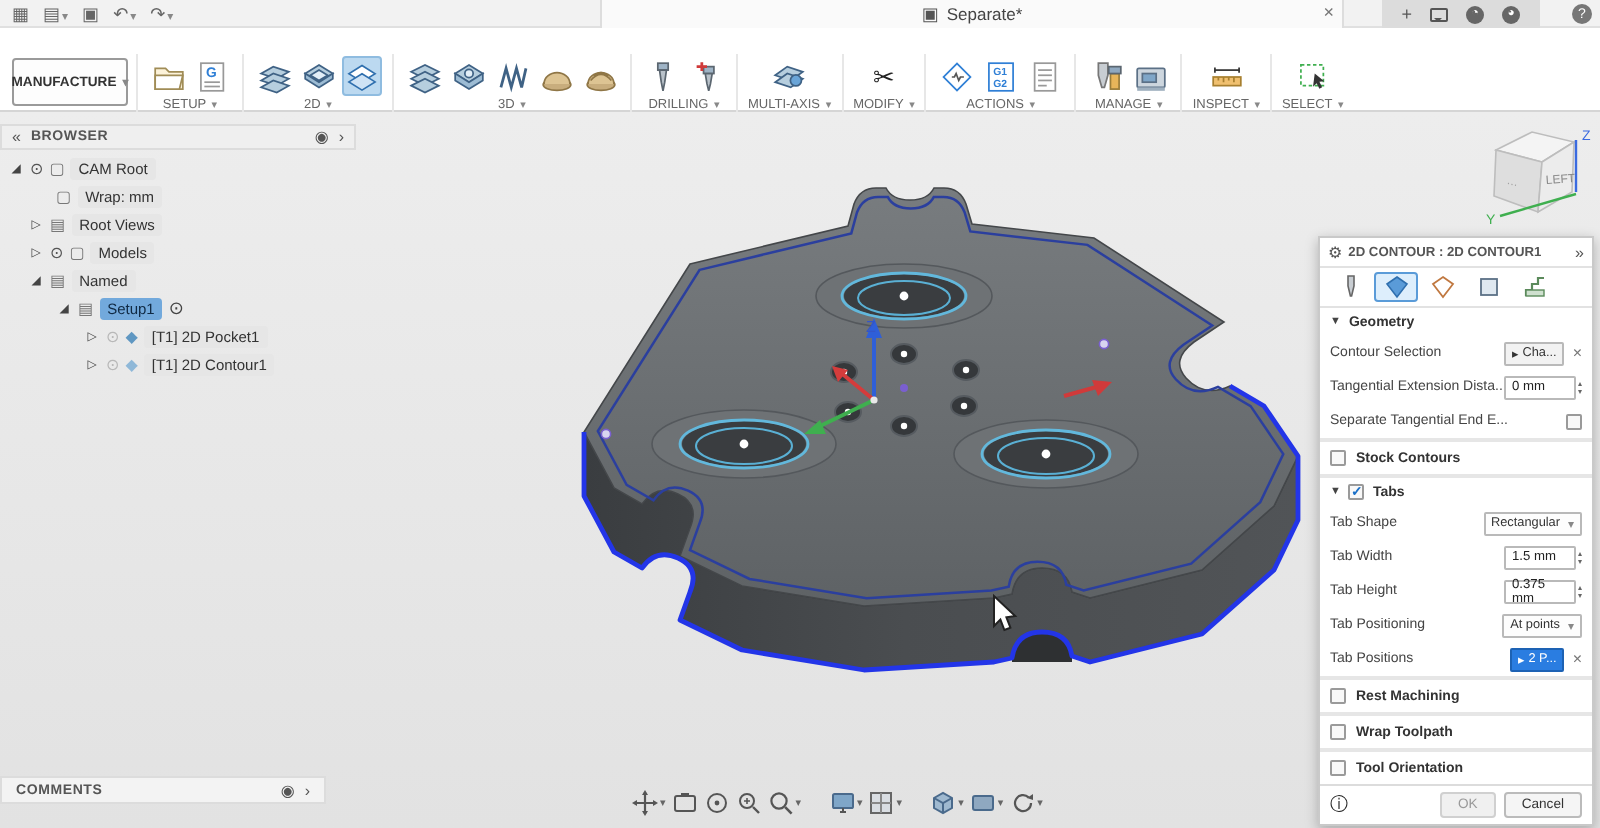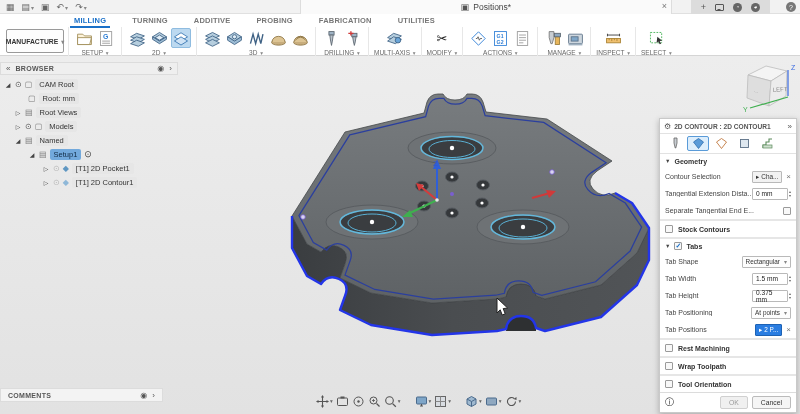--- a/index.html
+++ b/index.html
@@ -104,43 +104,35 @@
   <div class="titlebar">
     <div class="qat">
       <span class="tbi">▦</span>
       <span class="tbi"><span>▤</span><span class="tiny-caret">▾</span></span>
       <span class="tbi">▣</span>
       <span class="tbi"><span>↶</span><span class="tiny-caret">▾</span></span>
       <span class="tbi"><span>↷</span><span class="tiny-caret">▾</span></span>
     </div>
     <div class="doc-tab">
       <span class="tbi">▣</span>
-      <span class="doc-title">Positions*</span>
+      <span class="doc-title">Separate*</span>
       <span class="doc-close">×</span>
     </div>
     <div class="tb-right">
       <div class="tb-seg">
         <span class="tbi">+</span>
         <span class="bubble-ic"></span>
         <span class="circ-ic">◔</span>
         <span class="circ-ic">◕</span>
       </div>
       <span class="help-ic">?</span>
     </div>
   </div>
 
   <div class="ribbon">
-    <div class="rtabs">
-      <span class="rtab active">MILLING</span>
-      <span class="rtab">TURNING</span>
-      <span class="rtab">ADDITIVE</span>
-      <span class="rtab">PROBING</span>
-      <span class="rtab">FABRICATION</span>
-      <span class="rtab">UTILITIES</span>
-    </div>
     <div class="rtools">
       <div class="ws-btn">
         <span>MANUFACTURE</span>
           <span class="tiny-caret">▾</span>
       </div>
 
       <div class="rgroup">
         <div class="ric-row">
           <span class="ric">
               <svg viewBox="0 0 22 22">
@@ -466,21 +458,21 @@
       </div>
       <div class="tree">
         <div class="trow" style="padding-left:2px;">
           <span class="tw">◢</span>
           <span class="teye">⊙</span>
           <span class="tico">▢</span>
           <span class="pill">CAM Root</span>
         </div>
         <div class="trow" style="padding-left:26px;">
           <span class="tico">▢</span>
-          <span class="pill">Root: mm</span>
+          <span class="pill">Wrap: mm</span>
         </div>
         <div class="trow" style="padding-left:12px;">
           <span class="tw">▷</span>
           <span class="tico">▤</span>
           <span class="pill">Root Views</span>
         </div>
         <div class="trow" style="padding-left:12px;">
           <span class="tw">▷</span>
           <span class="teye">⊙</span>
           <span class="tico">▢</span>

